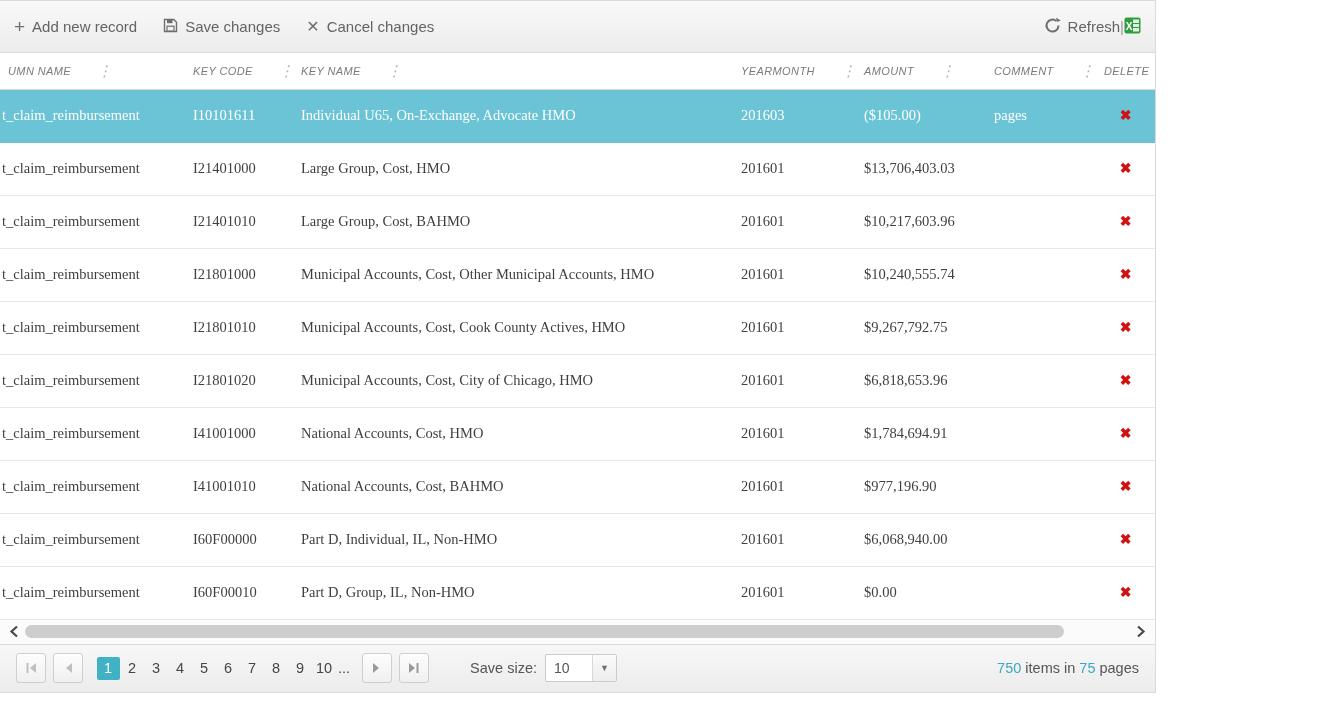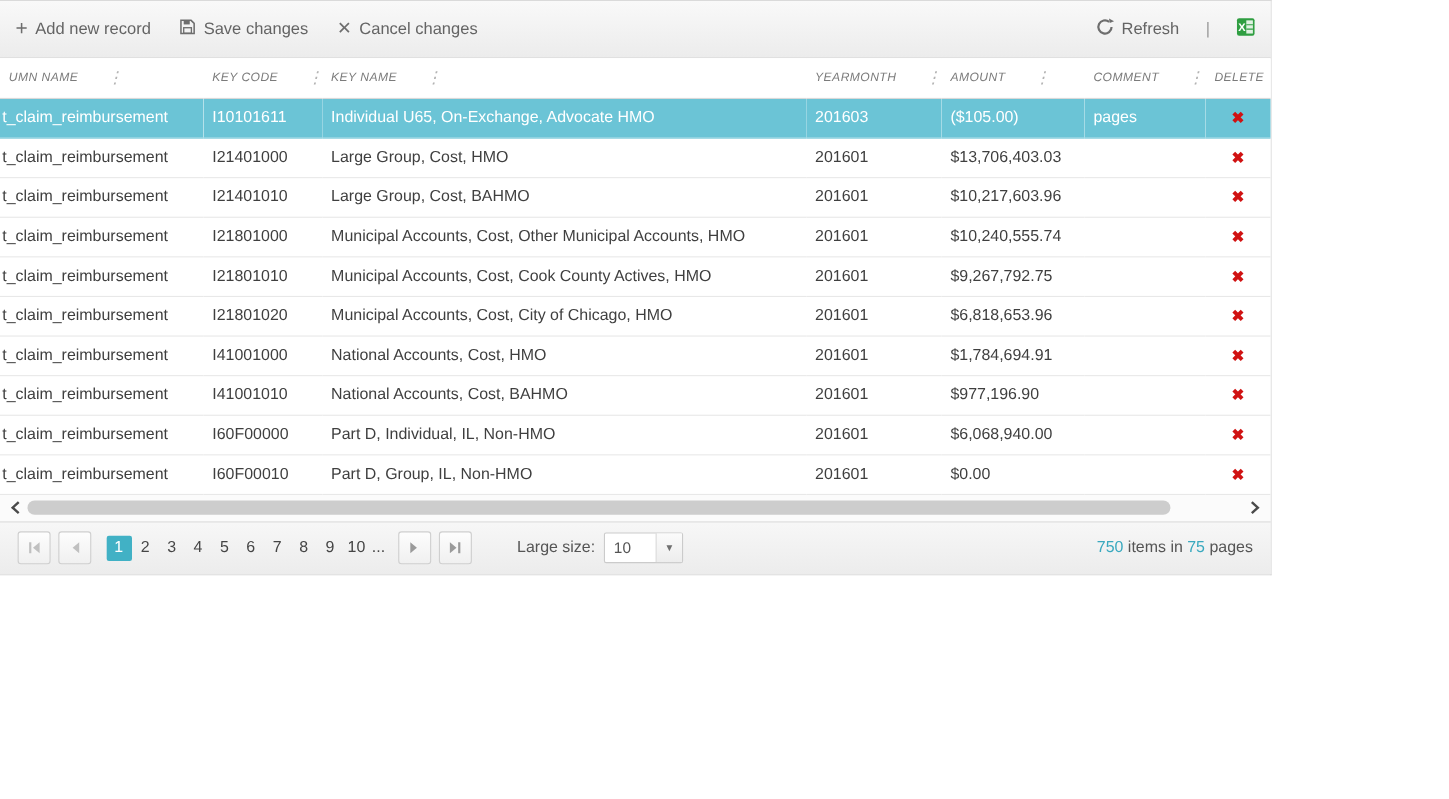--- a/index.html
+++ b/index.html
@@ -18,42 +18,42 @@
   .toolbar {
     height:52px; display:flex; align-items:center;
     background:linear-gradient(to bottom,#f9f9f9,#ececec);
     border-bottom:1px solid #d9d9d9;
     padding:0 14px; font-size:15px; color:#646464;
   }
   .tb-btn {
     display:inline-flex; align-items:center; gap:7px;
     margin-right:26px; cursor:pointer; white-space:nowrap;
   }
-  .tb-right { margin-left:auto; display:inline-flex; align-items:center; gap:24px; }
+  .tb-right { margin-left:auto; display:inline-flex; align-items:center; gap:0; }
   .tb-sep { color:#9a9a9a; font-size:15px; }
   .ico-plus { font-size:19px; color:#6e6e6e; line-height:1; font-weight:400; }
   .ico-x    { font-size:16px; color:#6e6e6e; line-height:1; }
   .icon-svg { display:inline-block; vertical-align:middle; }
 
   
   table.grid { border-collapse:collapse; table-layout:fixed; width:1155px; background:#fff; }
   th,td { padding:0 8px; overflow:hidden; white-space:nowrap; text-overflow:clip; text-align:left; }
   col.c1{width:185px} col.c2{width:108px} col.c3{width:440px}
   col.c4{width:123px} col.c5{width:130px} col.c6{width:110px} col.c7{width:59px}
   thead tr { height:36px; }
   th {
     font-size:11px; font-weight:400; color:#7b7b7b; letter-spacing:.4px;
     border-bottom:1px solid #d9d9d9; background:#fff;
   }
   .th-inner { display:flex; align-items:center;font-style:italic; }
   .col-menu {
     margin-left:24px; color:#b3b3b3; font-size:15px; line-height:1;
     cursor:pointer; padding:0 2px;
   }
-  tbody tr { height:36px; font-size:14.5px; color:#3f3f3f; }
+  tbody tr { height:53px; font-size:14.5px; color:#3f3f3f;font-family:Liberation Serif, serif; }
   tbody td { border-bottom:1px solid #e8e8e8; }
   td.c1 { padding-left:2px; }
   tr.selected td {
     background:var(--selected-row-bg,#6bc4d6); color:#fff;
     border-bottom-color:var(--selected-row-bg,#6bc4d6);
   }
   td.del { text-align:center; }
   .del-x {
     color:var(--delete-red,#d01212); font-weight:bold; font-size:14px;
     cursor:pointer; display:inline-block;
@@ -350,21 +350,21 @@
         </svg>
     </span>
     <span class="pg-btn">
       <svg width="12" height="12" viewBox="0 0 12 12">
           <path d="M1 1l6 5-6 5z" fill="#9a9a9a"></path>
           <path d="M8.5 1v10h2V1z" fill="#9a9a9a"></path>
         </svg>
     </span>
 
     <span class="pagesize">
-      <span>Large size:</span>
+      <span>Save size:</span>
       <span class="ps-select">
         <span class="ps-value">10</span>
         <span class="ps-arrow">▼</span>
       </span>
     </span>
 
     <span class="pg-info">
       <span class="num">750</span>
       <span>items in</span>
       <span class="num">75</span>

